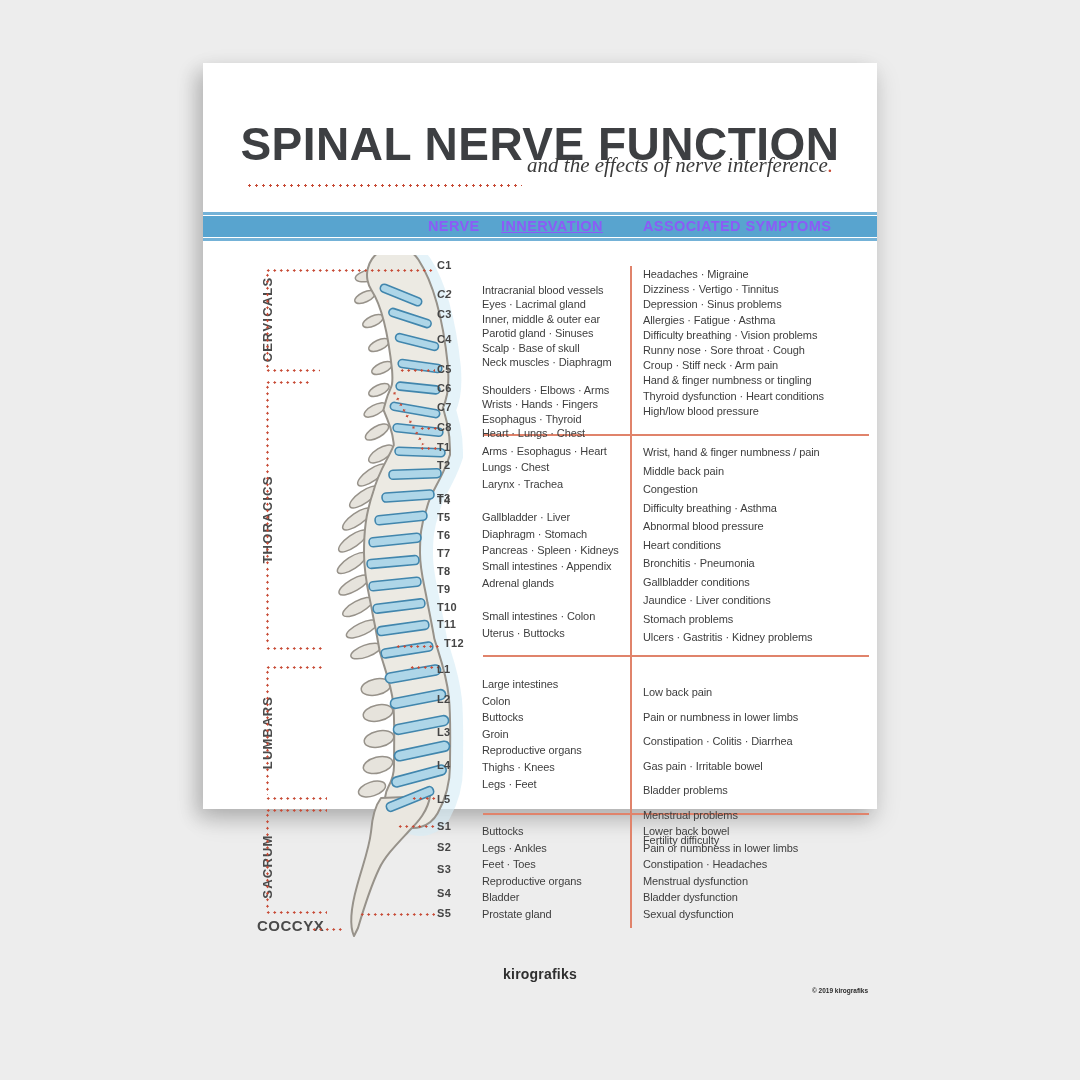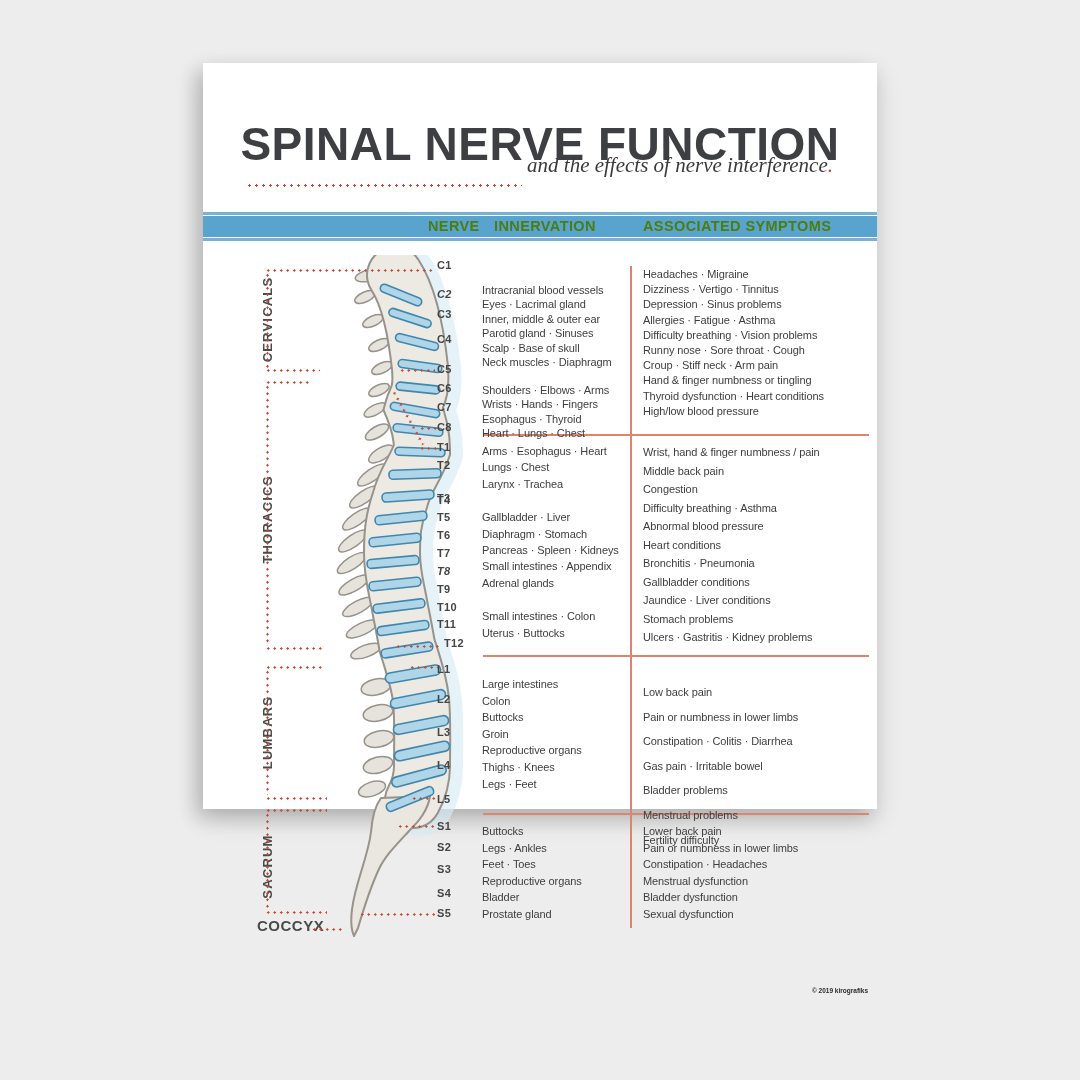--- a/index.html
+++ b/index.html
@@ -9,22 +9,22 @@
   .title{position:absolute;left:0;right:0;top:58px;text-align:center;font-size:46px;font-weight:bold;
          color:#3d3f42;letter-spacing:.5px;line-height:1;white-space:nowrap;}
   .sub-dots{position:absolute;left:43px;top:120px;width:276px;height:5px;
             background-image:radial-gradient(circle,#c74a35 1.2px,transparent 1.4px);
             background-size:7px 5px;background-repeat:repeat-x;}
   .subtitle{position:absolute;right:44px;top:90px;font-family:"Liberation Serif",serif;font-style:italic;
             font-size:21px;color:#3a3a3a;white-space:nowrap;}
   .subtitle .period{color:#c74a35;}
   .bluebar{position:absolute;left:0;top:149px;width:674px;height:29px;
            background:linear-gradient(#74b2d7 0 3px,#ffffff 3px 4px,#58a4cf 4px 25px,#ffffff 25px 26px,#74b2d7 26px 29px);}
-  .bb{position:absolute;top:155px;color:#4d7c0f;font-weight:bold;font-size:14.5px;letter-spacing:.4px;white-space:nowrap;}
-  .bb.nerve{left:225px;} .bb.inn{left:291px;} .bb.sym{left:440px;}
+  .bb{position:absolute;top:155px;color:#8b5cf6;font-weight:bold;font-size:14.5px;letter-spacing:.4px;white-space:nowrap;}
+  .bb.nerve{left:225px;} .bb.inn{left:298px;text-decoration:underline;} .bb.sym{left:440px;}
 
   .rlabel{position:absolute;width:90px;text-align:center;transform:rotate(-90deg);
           font-weight:bold;font-size:13px;letter-spacing:1.2px;color:#4a4a4a;white-space:nowrap;}
   .coccyx{position:absolute;left:54px;top:854px;font-weight:bold;font-size:15px;letter-spacing:.5px;color:#4a4a4a;}
 
   .dots{position:absolute;height:5px;background-image:radial-gradient(circle,#c74a35 1.1px,transparent 1.35px);
         background-size:6.5px 5px;background-repeat:repeat-x;}
   .vdots{position:absolute;width:5px;background-image:radial-gradient(circle,#c74a35 1.1px,transparent 1.35px);
          background-size:5px 6.5px;background-repeat:repeat-y;}
   .diag{transform-origin:0 50%;transform:rotate(61deg);}
@@ -169,21 +169,21 @@
   <span class="nv" style="top:319px;">C6</span>
   <span class="nv" style="top:338px;">C7</span>
   <span class="nv" style="top:358px;">C8</span>
   <span class="nv" style="top:378px;">T1</span>
   <span class="nv" style="top:396px;">T2</span>
   <span class="nv" style="top:429px;">T3</span>
   <span class="nv" style="top:431px;">T4</span>
   <span class="nv" style="top:448px;">T5</span>
   <span class="nv" style="top:466px;">T6</span>
   <span class="nv" style="top:484px;">T7</span>
-  <span class="nv" style="top:502px;font-style:italic;">T8</span>
+  <span class="nv" style="top:502px;">T8</span>
   <span class="nv" style="top:520px;">T9</span>
   <span class="nv" style="top:538px;">T10</span>
   <span class="nv" style="top:555px;">T11</span>
   <span class="nv" style="top:574px;padding-left:7px;">T12</span>
   <span class="nv" style="top:600px;">L1</span>
   <span class="nv" style="top:630px;">L2</span>
   <span class="nv" style="top:663px;">L3</span>
   <span class="nv" style="top:696px;">L4</span>
   <span class="nv" style="top:730px;">L5</span>
   <span class="nv" style="top:757px;">S1</span>
@@ -271,23 +271,24 @@
   <div class="blk s-inn">
     <div class="ln">Buttocks</div>
     <div class="ln">Legs · Ankles</div>
     <div class="ln">Feet · Toes</div>
     <div class="ln">Reproductive organs</div>
     <div class="ln">Bladder</div>
     <div class="ln">Prostate gland</div>
   </div>
 
   <div class="blk s-sym">
-    <div class="ln">Lower back pain</div>
+    <div class="ln">Lower back bowel</div>
     <div class="ln">Pain or numbness in lower limbs</div>
     <div class="ln">Constipation · Headaches</div>
     <div class="ln">Menstrual dysfunction</div>
     <div class="ln">Bladder dysfunction</div>
     <div class="ln">Sexual dysfunction</div>
   </div>
 
+  <div class="brand">kirografiks</div>
   <div class="copyright">© 2019 kirografiks</div>
 
 </div>
 
 </body></html>

